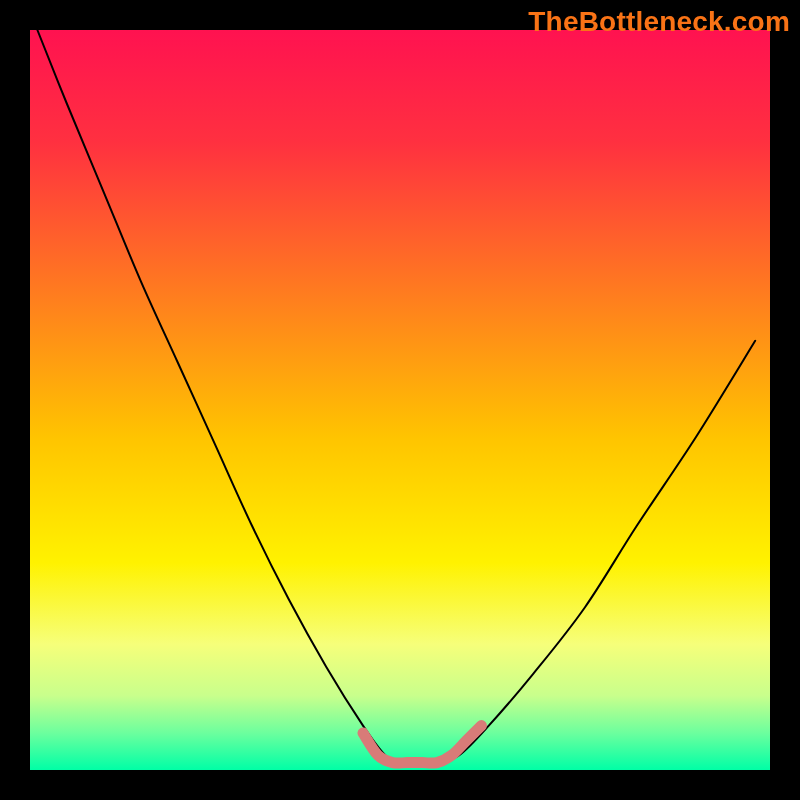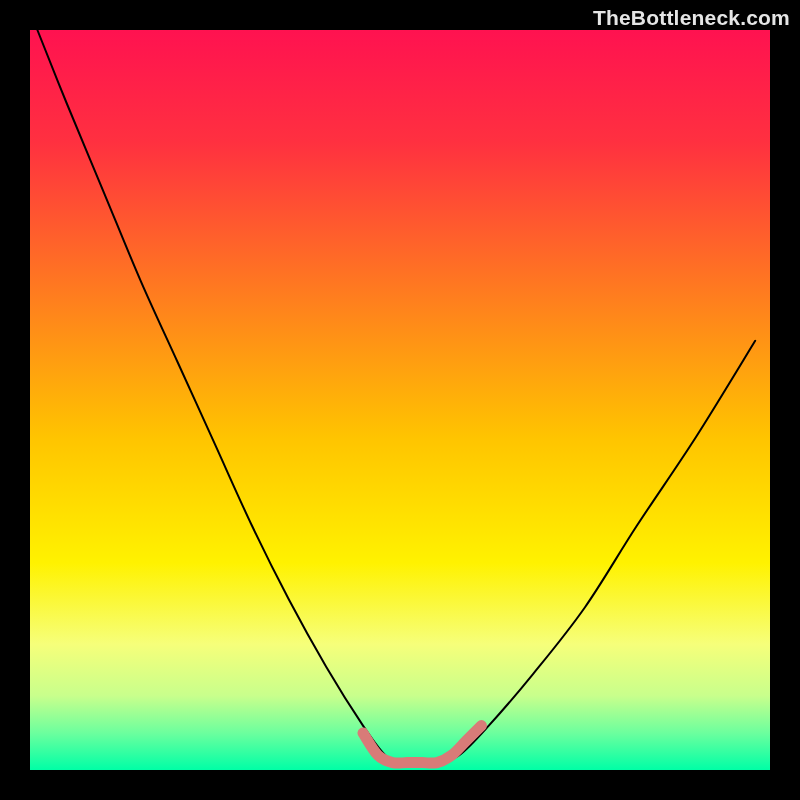--- a/index.html
+++ b/index.html
@@ -16,22 +16,22 @@
     left: 0;
     top: 0;
     width: 800px;
     height: 800px;
     background: #000;
   }
   .watermark {
     position: absolute;
     top: 6px;
     right: 10px;
-    color: #e5e5e5;
-    font-size: 21px;
+    color: #f97316;
+    font-size: 28px;
     font-weight: bold;
     letter-spacing: 0.2px;
     z-index: 5;
     user-select: none;
   }
   .plot-svg {
     position: absolute;
     left: 0;
     top: 0;
     width: 800px;

